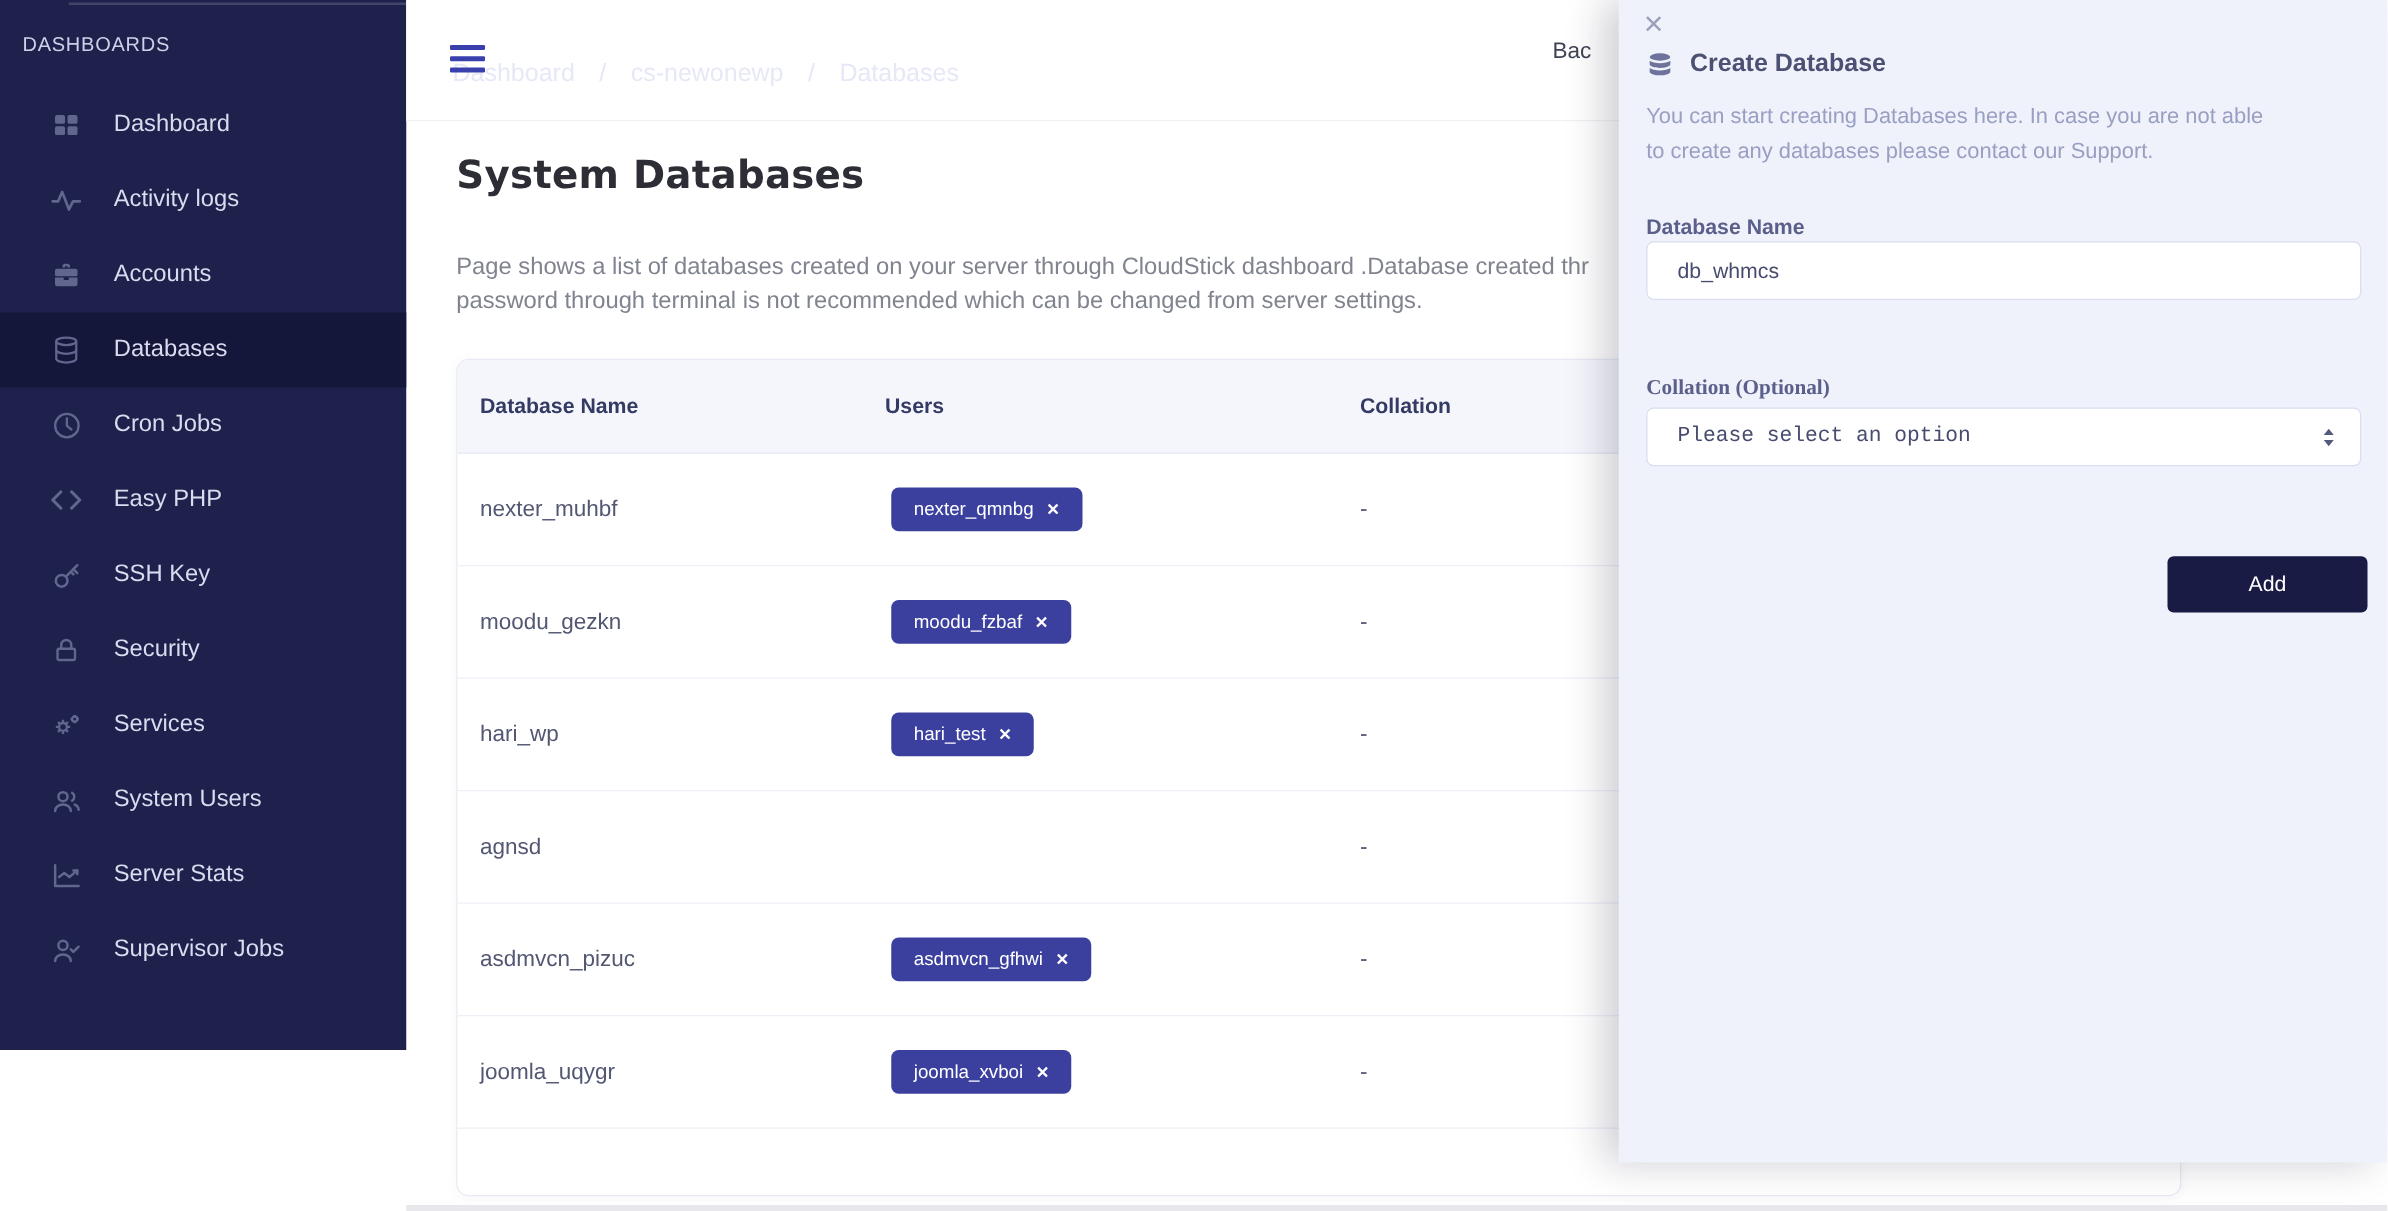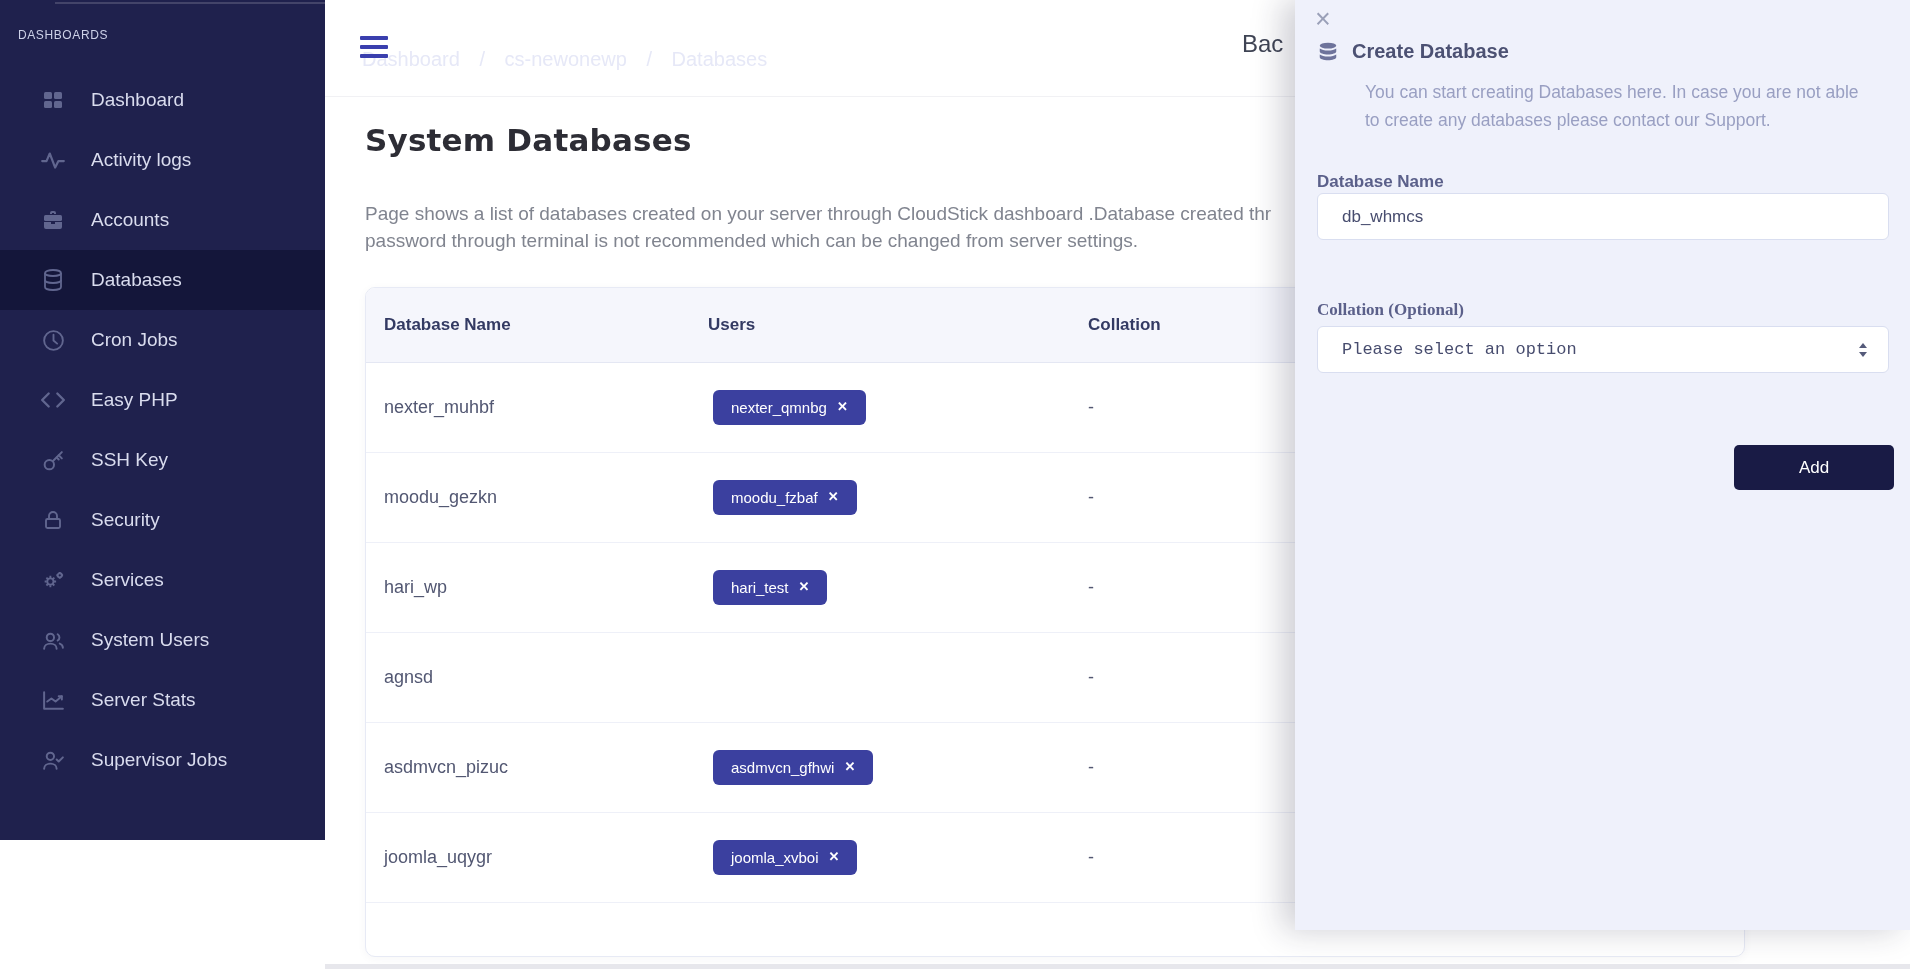--- a/index.html
+++ b/index.html
@@ -16,21 +16,21 @@
   .sidebar {
     position:absolute; left:0; top:0; width:325px; height:840px;
     background:#1f214d;
   }
   .sidebar-top-divider {
     position:absolute; top:2px; left:55px; right:0; height:2px;
     background:rgba(255,255,255,0.16);
   }
   .sidebar-section-label {
     position:absolute; top:28px; left:18px;
-    font-size:12px; letter-spacing:0.6px; color:#cdd1e8;
+    font-size:16px; letter-spacing:0.6px; color:#cdd1e8;
   }
   .nav { position:absolute; top:70px; left:0; right:0; }
   .nav-item {
     height:60px; display:flex; align-items:center;
     padding-left:40px; cursor:pointer; color:#d4d7ea;
   }
   .nav-item.active { background:#14163a; }
   .nav-icon {
     width:26px; height:26px; margin-right:25px; color:#61668f;
     display:flex; align-items:center; justify-content:center; flex:0 0 26px;
@@ -45,21 +45,21 @@
   .breadcrumb {
     position:absolute; left:37px; top:48px;
     font-size:20px; color:#e6e8f7; white-space:nowrap;
   }
   .breadcrumb span { margin-right:14px; }
   .hamburger { position:absolute; left:35px; top:36px; width:28px; cursor:pointer; }
   .hamburger i {
     display:block; height:4px; background:#3a3fae; margin-bottom:5px; border-radius:1px;
   }
   .topbar-partial {
-    position:absolute; left:917px; top:30px; font-size:24px; color:#3f4454;
+    position:absolute; left:917px; top:30px; font-size:18px; color:#3f4454;
     white-space:nowrap;
   }
 
   
   .page-title {
     position:absolute; left:365px; top:122px;
     font-family:"DejaVu Sans", sans-serif;
     font-size:31px; font-weight:800; color:#2d2d35; letter-spacing:0.2px;
   }
   .page-desc {
@@ -82,21 +82,21 @@
   .th-name { flex:0 0 324px; }
   .th-users { flex:0 0 380px; }
   .tr {
     height:90px; display:flex; align-items:center; padding-left:18px;
     border-bottom:1px solid #eef0f8;
   }
   .td-name { flex:0 0 324px; font-size:18px; color:#525772; }
   .td-users { flex:0 0 380px; }
   .td-collation { font-size:18px; color:#525772; }
   .chip {
-    display:inline-flex; align-items:flex-start; gap:10px;
+    display:inline-flex; align-items:center; gap:10px;
     margin-left:5px; padding:9px 18px;
     background:#3b409f; color:#fff; font-size:15px;
     border-radius:6px; cursor:pointer; white-space:nowrap;
   }
   .chip .x { font-size:13px; font-weight:bold; cursor:pointer; }
 
   .page-bottom-strip {
     position:absolute; left:325px; right:0; bottom:0; height:5px; background:#e7e7ec;
   }
 
@@ -110,21 +110,21 @@
     position:absolute; top:6px; left:20px; font-size:27px; line-height:1;
     color:#9aa0b8; cursor:pointer;
   }
   .panel-title-row {
     position:absolute; top:40px; left:22px; display:flex; align-items:center; gap:13px;
   }
   .panel-title-icon { color:#6e739b; display:flex; }
   .panel-title { font-size:20px; font-weight:bold; color:#4c5173; }
   .panel-desc {
     position:absolute; top:78px; left:22px;
-    font-size:17.5px; line-height:28px; color:#999fc2; white-space:nowrap;margin-left:48px;
+    font-size:17.5px; line-height:28px; color:#999fc2; white-space:nowrap;
   }
   .panel-label { position:absolute; left:22px; font-size:17px; font-weight:bold; color:#5b608a; }
   .panel-label.l1 { top:172px; }
   .panel-label.l2 { top:300px;font-family:Liberation Serif, serif; }
   .panel-input {
     position:absolute; left:22px; top:193px; width:572px; height:47px;
     background:#fff; border:1px solid #d9def0; border-radius:6px;
     padding-left:24px; font-size:17px; color:#474c6e;
     font-family:"Liberation Sans", sans-serif; outline:none;
   }

